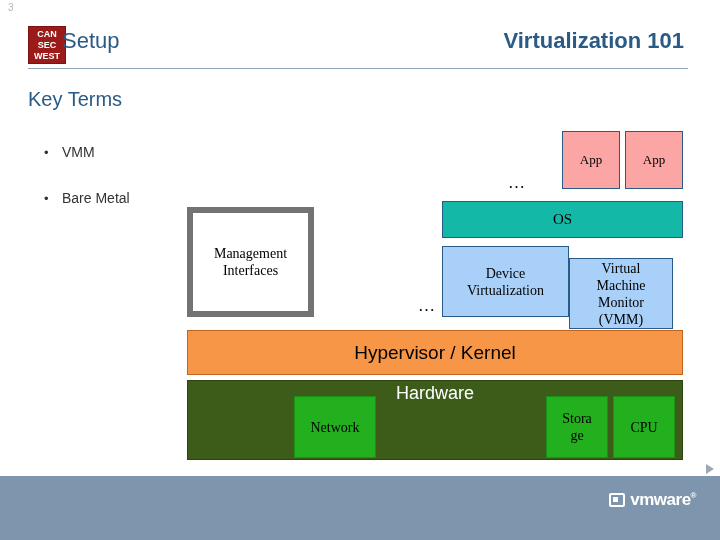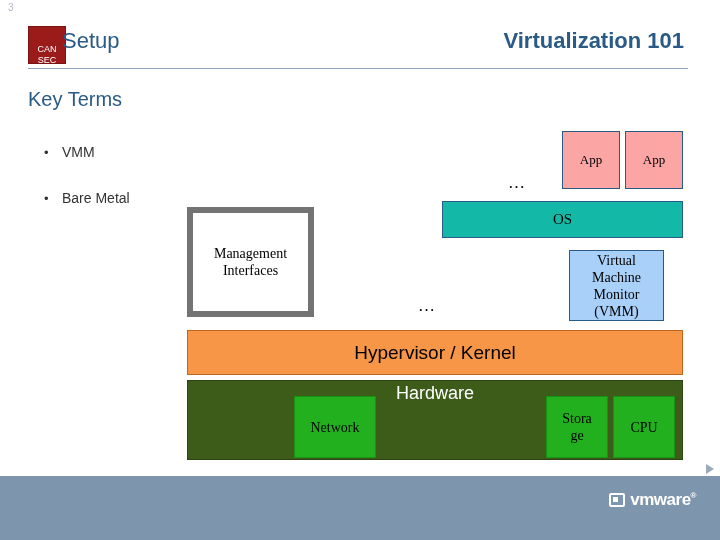--- a/index.html
+++ b/index.html
@@ -36,24 +36,24 @@
   .logo {
     position: absolute;
     left: 28px;
     top: 6px;
     width: 38px;
     height: 38px;
     background: #9b1b1b;
     border: 1px solid #7a1414;
     color: #ffffff;
     font-size: 9px;
-    font-weight: normal;
+    font-weight: bold;
     line-height: 11px;
     text-align: center;
-    padding-top: 17px;
+    padding-top: 2px;
     box-sizing: border-box;
     letter-spacing: 0px;
     font-family: "Liberation Sans", sans-serif;
   }
   .logo span { display: block; }
   .title-left {
     position: absolute;
     left: 62px;
     top: 8px;
     font-size: 22px;
@@ -302,22 +302,26 @@
     <span>OS</span>
   </div>
 
   <div class="box mgmt-box serif" style="left:187px; top:207px; width:127px; height:110px; white-space:pre-line;">
     <span>Management
 Interfaces</span>
   </div>
 
   <div class="ellipsis" style="left:418px; top:296px;">…</div>
 
-
-  <div class="box vmm-box serif" style="left:569px; top:250px; width:95px; height:71px; white-space:pre-line;">
+  <div class="box devvirt-box serif" style="left:442px; top:246px; width:127px; height:71px; white-space:pre-line;">
+    <span>Device
+Virtualization</span>
+  </div>
+
+  <div class="box vmm-box serif" style="left:569px; top:258px; width:104px; height:71px; white-space:pre-line;">
     <span>Virtual
 Machine
 Monitor
 (VMM)</span>
   </div>
 
   <div class="box hyper-box" style="left:187px; top:330px; width:496px; height:45px;">
     <span>Hypervisor / Kernel</span>
   </div>
 

